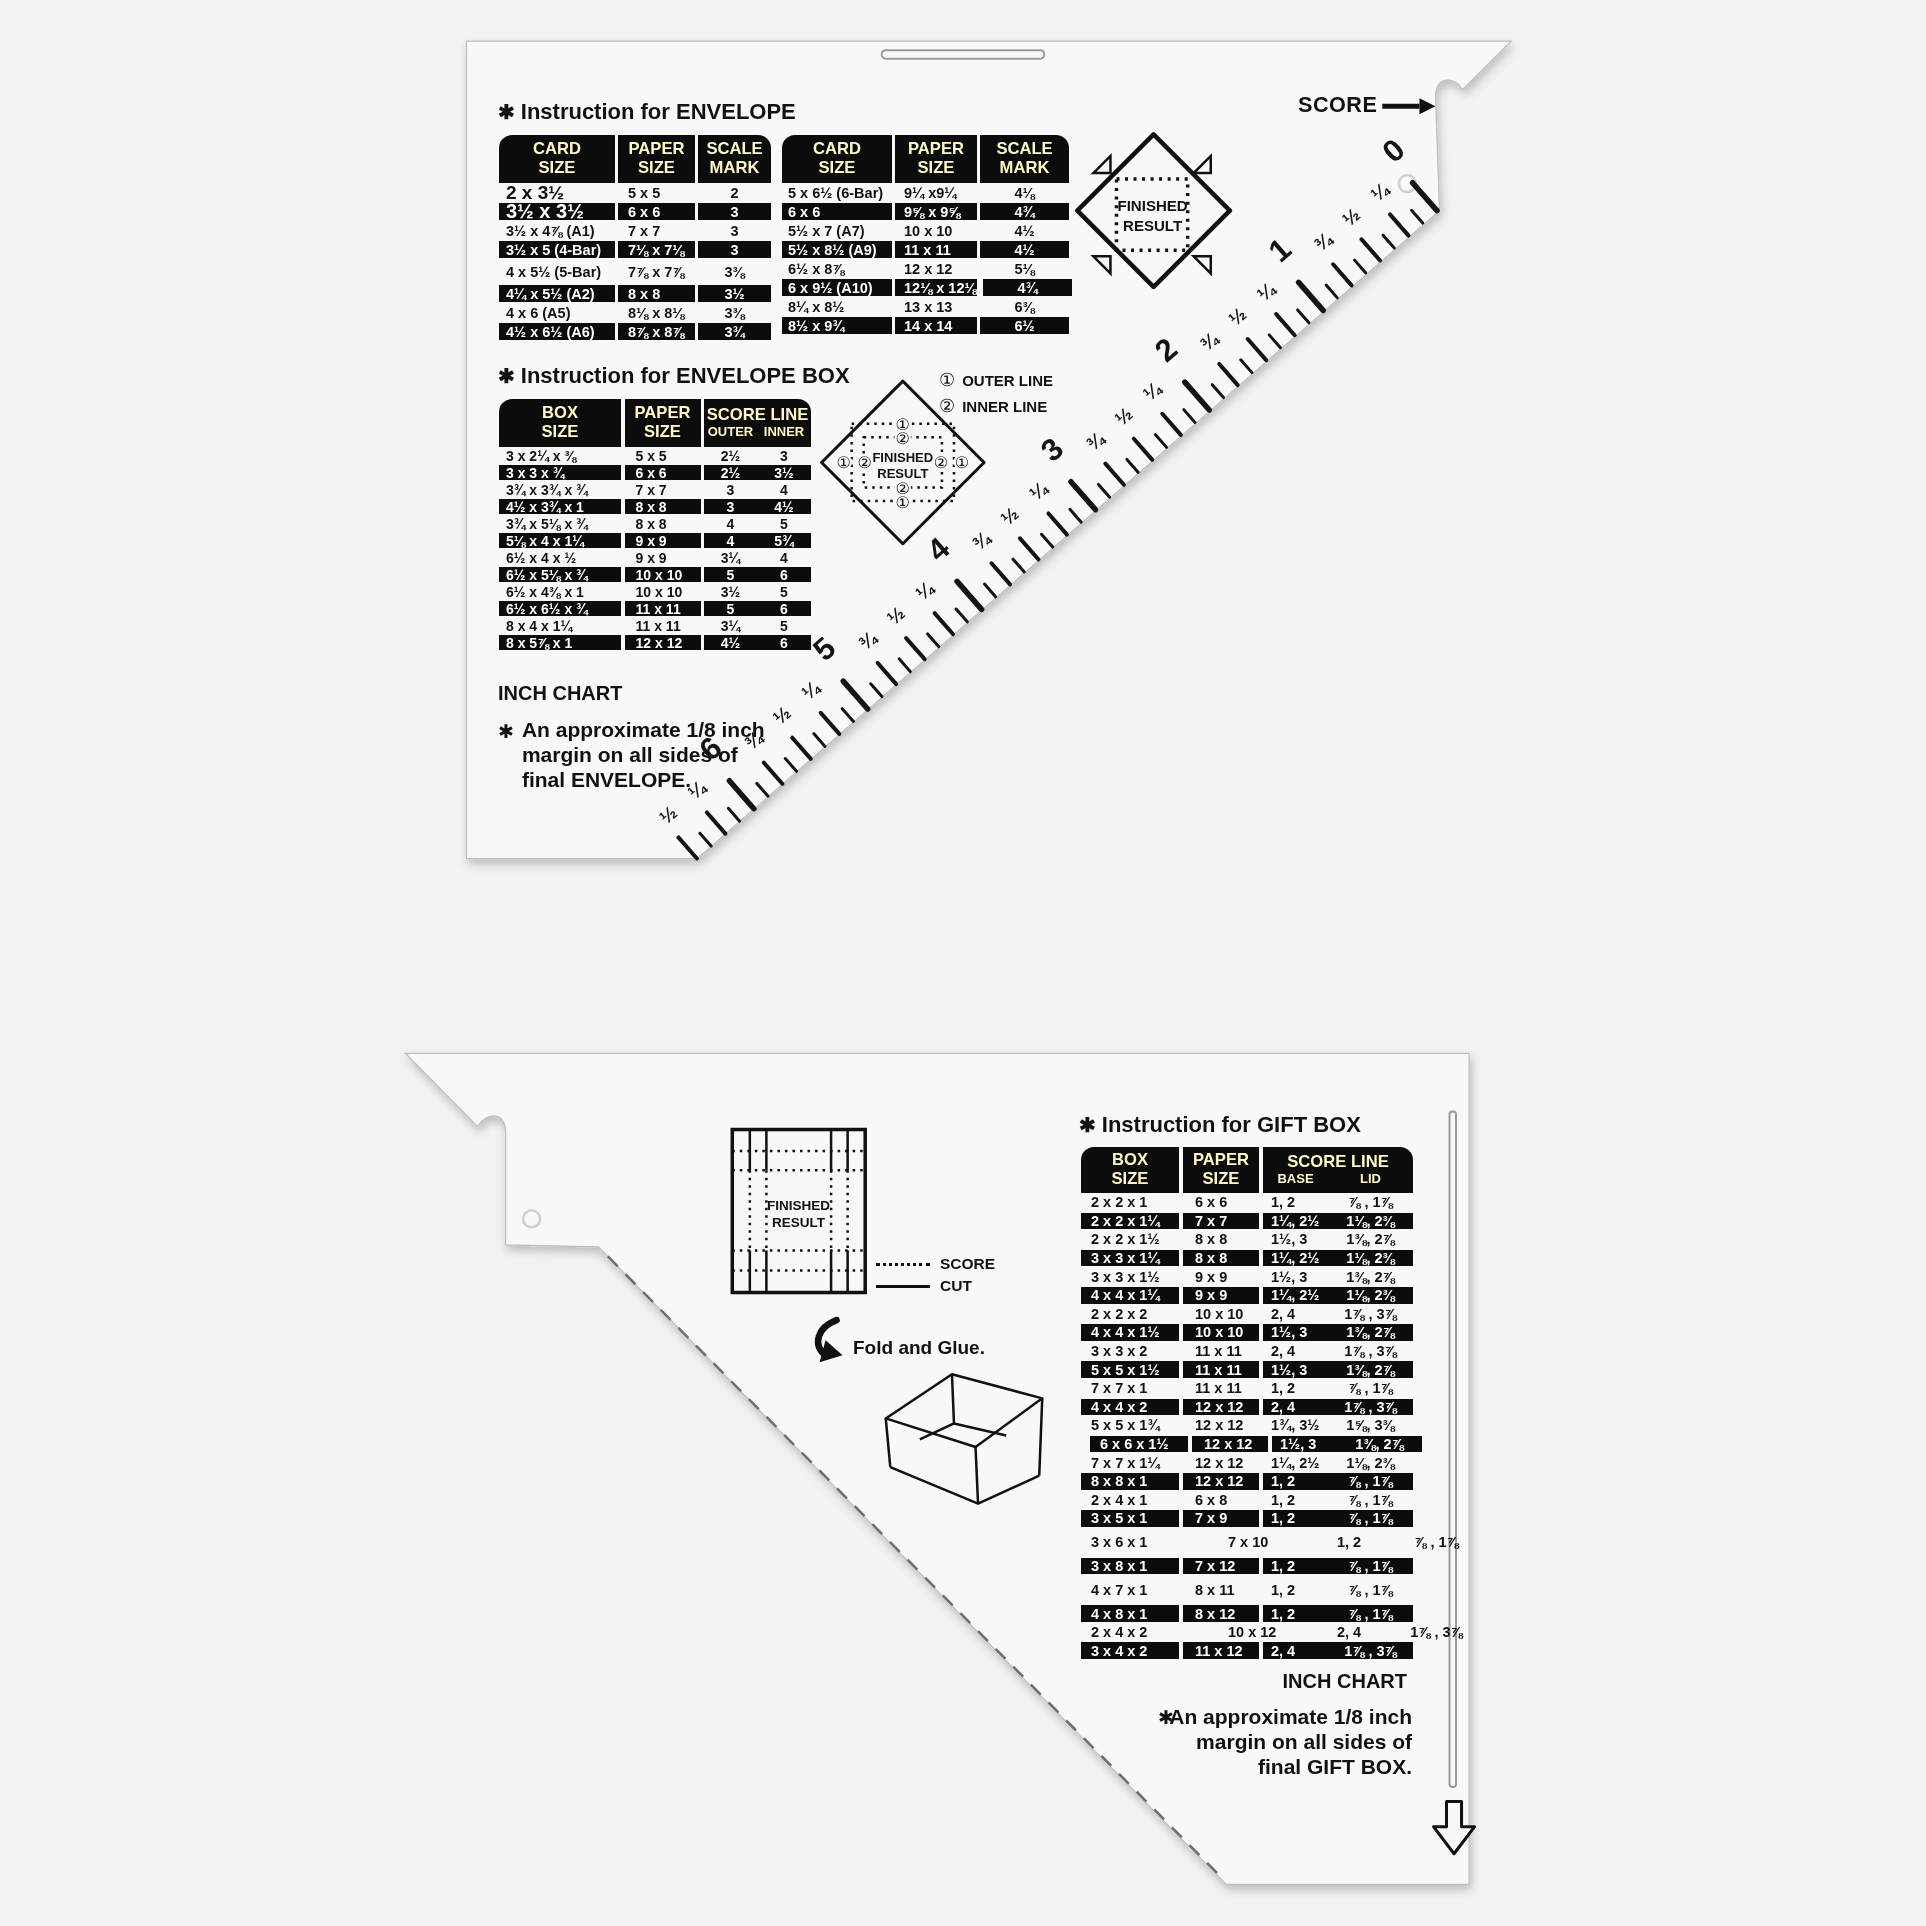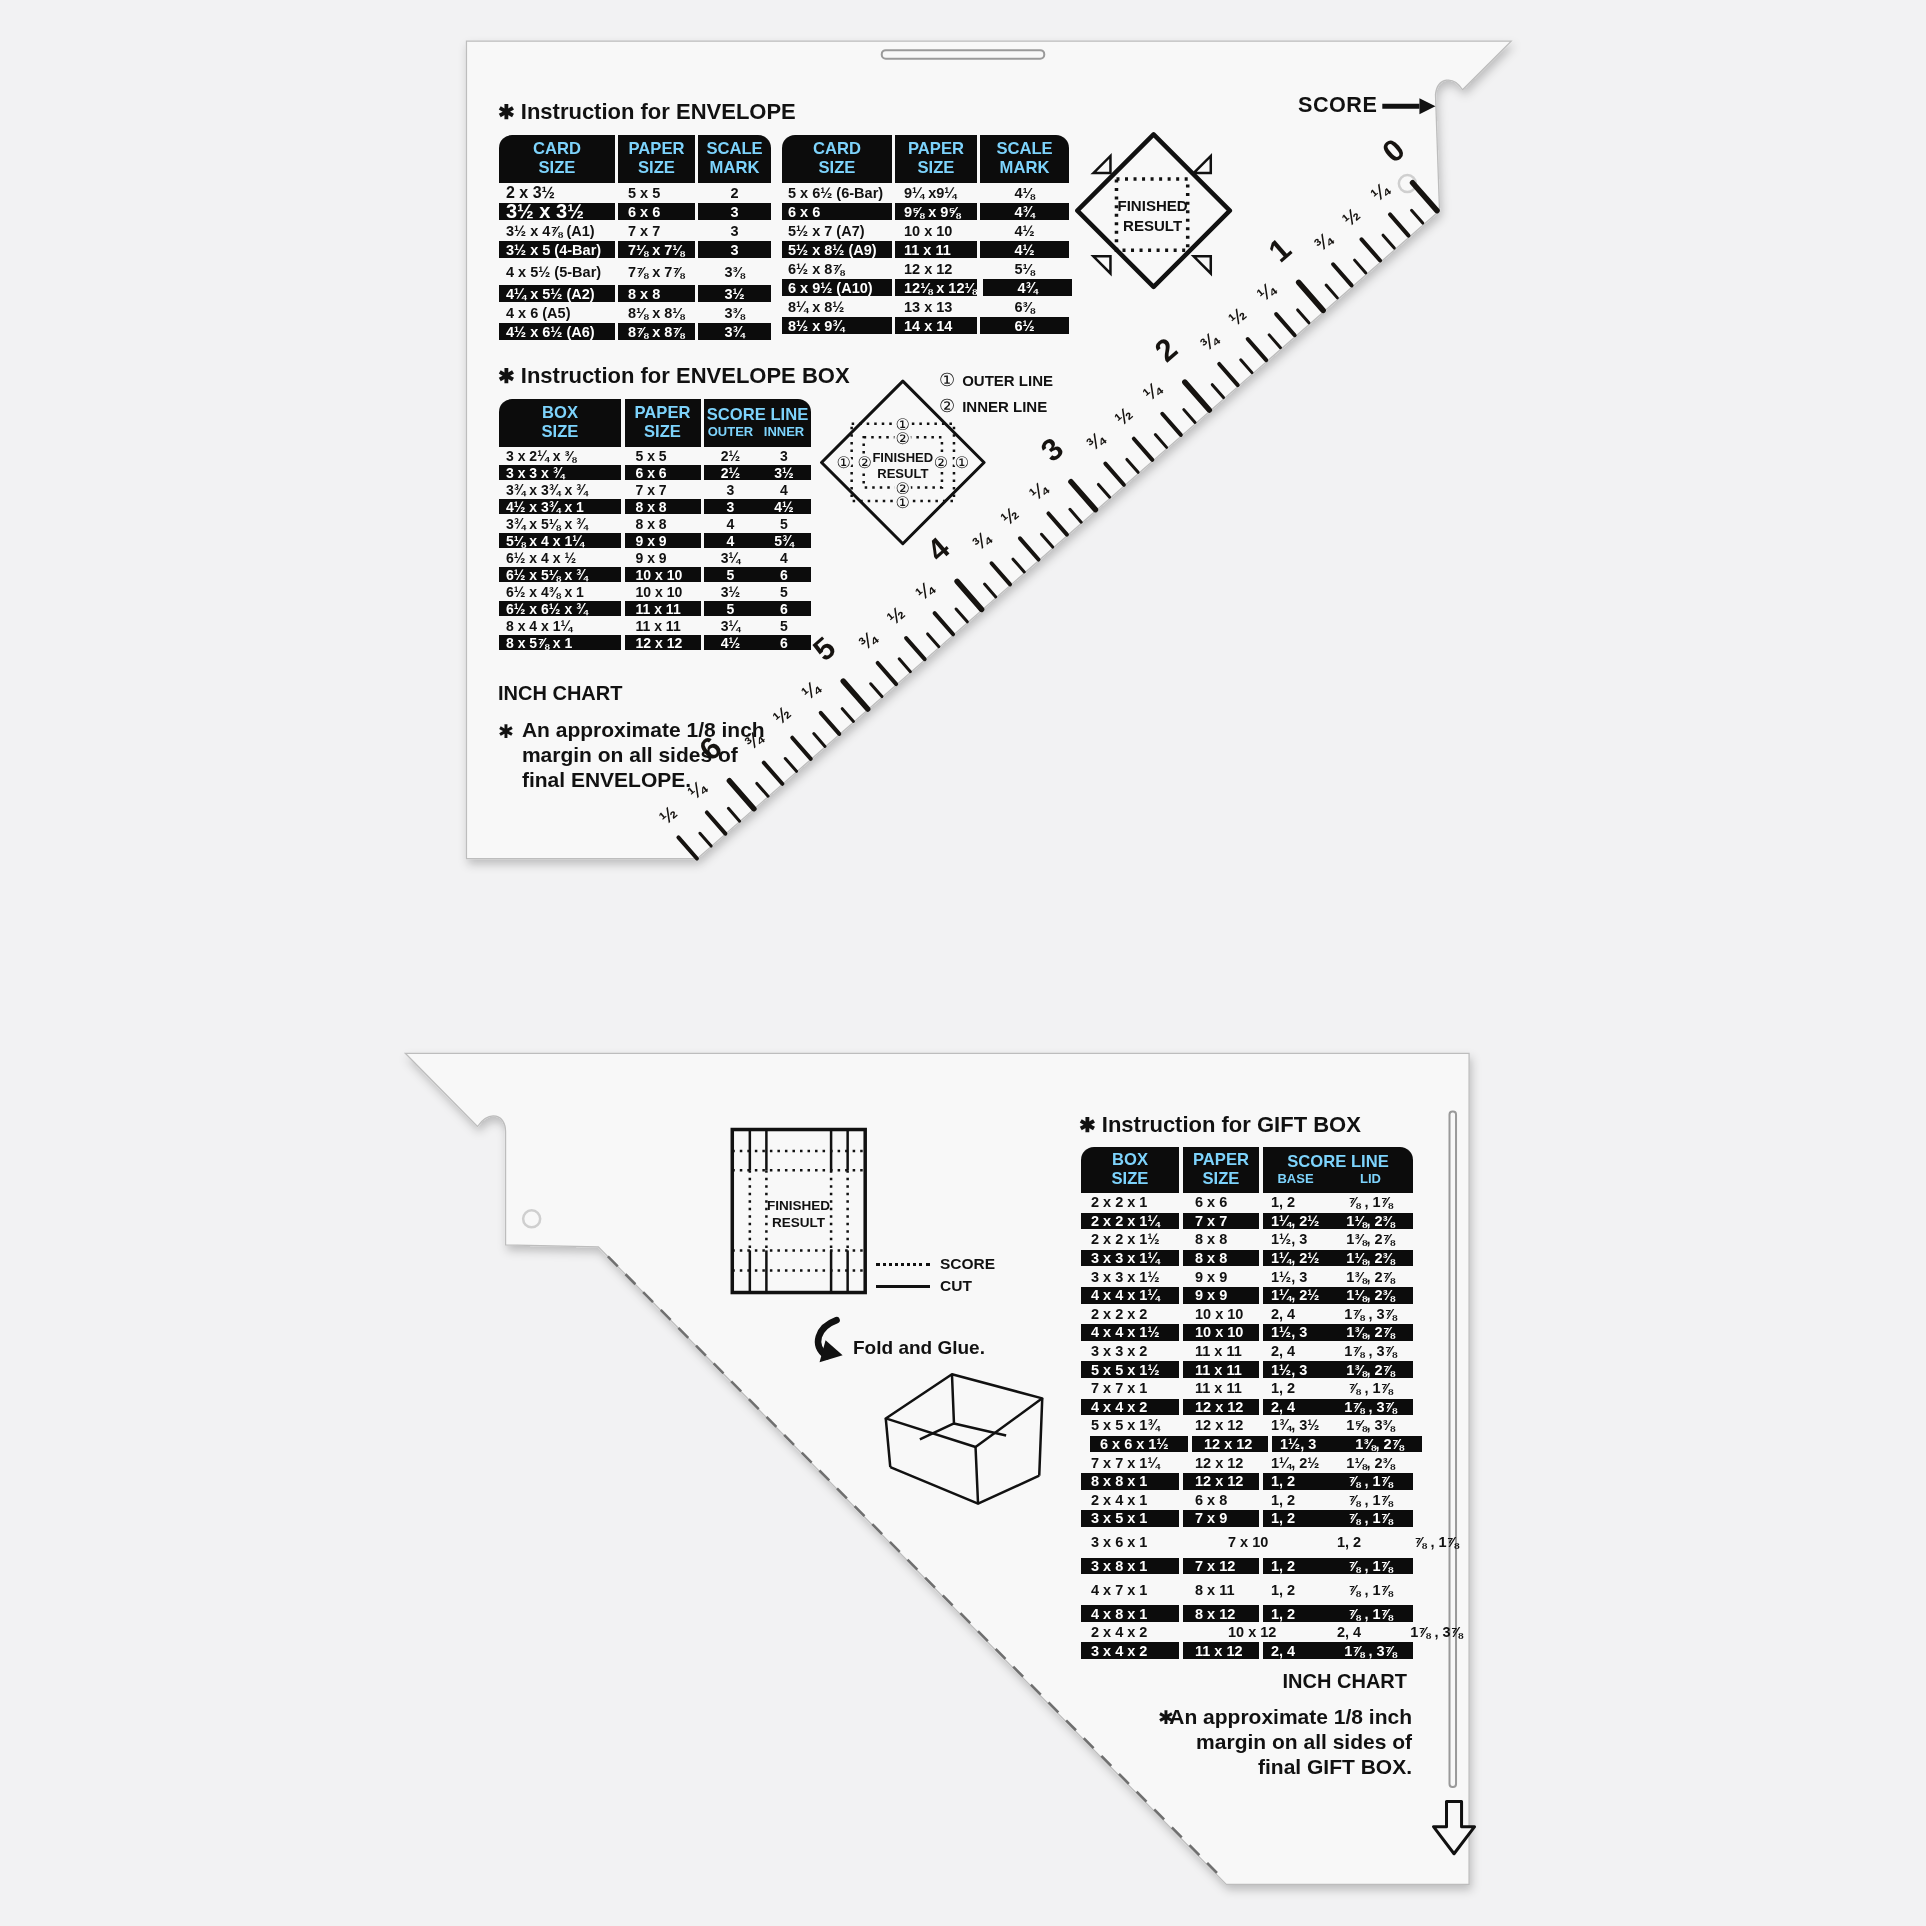--- a/index.html
+++ b/index.html
@@ -4,21 +4,21 @@
 <style>
   html,body{margin:0;padding:0;background:#f2f2f3;}
   .canvas{position:relative;width:1926px;height:1926px;background:#f2f2f3;overflow:hidden;
           font-family:"Liberation Sans",sans-serif;color:#111;}
   svg.layer{position:absolute;left:0;top:0;}
   .abs{position:absolute;}
   .title{font-weight:700;font-size:22px;display:flex;gap:6px;align-items:baseline;white-space:nowrap;}
   .star{font-size:20px;}
   .tbl{position:absolute;}
   .thead{display:flex;}
-  .hcell{background:#0c0c0c;color:#7dd3fc;display:flex;flex-direction:column;justify-content:center;
+  .hcell{background:#0c0c0c;color:#fef9c3;display:flex;flex-direction:column;justify-content:center;
          align-items:center;text-align:center;font-weight:700;line-height:1.12;}
   .hcell.first{border-top-left-radius:13px;}
   .hcell.last{border-top-right-radius:13px;}
   .subrow{display:flex;width:100%;}
   .trow{display:flex;align-items:center;}
   .cell{display:flex;align-items:center;font-weight:600;white-space:nowrap;}
   .trow.dark .cell{background:#0c0c0c;color:#fff;}
   .scorewrap{display:flex;align-items:center;height:100%;width:100%;}
   .inchchart{font-weight:700;font-size:20px;white-space:nowrap;}
   .note{font-weight:700;font-size:21px;line-height:25px;white-space:nowrap;}
@@ -225,21 +225,21 @@
         <div class="hcell" style="width: 77px; height: 48px; font-size: 16.6px; margin-right: 3px;">
           <div>PAPER</div>
           <div>SIZE</div>
         </div>
         <div class="hcell last" style="width: 73px; height: 48px; font-size: 16.6px;">
           <div>SCALE</div>
           <div>MARK</div>
         </div>
       </div>
       <div class="trow" style="height: 19px;">
-        <div class="cell" style="width: 116px; height: 17px; font-size: 16px; margin-right: 3px; justify-content: flex-start; padding-left: 7px; box-sizing: border-box;">2 x 3½</div>
+        <div class="cell" style="width: 116px; height: 17px; font-size: 19px; margin-right: 3px; justify-content: flex-start; padding-left: 7px; box-sizing: border-box;">2 x 3½</div>
         <div class="cell" style="width: 77px; height: 17px; font-size: 14.5px; margin-right: 3px; justify-content: flex-start; padding-left: 10px; box-sizing: border-box;">5 x 5</div>
         <div class="cell" style="width: 73px; height: 17px; font-size: 14.5px; justify-content: center;">2</div>
       </div>
       <div class="trow dark" style="height: 19px;">
         <div class="cell" style="width: 116px; height: 17px; font-size: 20px; margin-right: 3px; justify-content: flex-start; padding-left: 7px; box-sizing: border-box;">3½ x 3½</div>
         <div class="cell" style="width: 77px; height: 17px; font-size: 14.5px; margin-right: 3px; justify-content: flex-start; padding-left: 10px; box-sizing: border-box;">6 x 6</div>
         <div class="cell" style="width: 73px; height: 17px; font-size: 14.5px; justify-content: center;">3</div>
       </div>
       <div class="trow" style="height: 19px;">
         <div class="cell" style="width: 116px; height: 17px; font-size: 14.5px; margin-right: 3px; justify-content: flex-start; padding-left: 7px; box-sizing: border-box;">3½ x 4⅞ (A1)</div>

